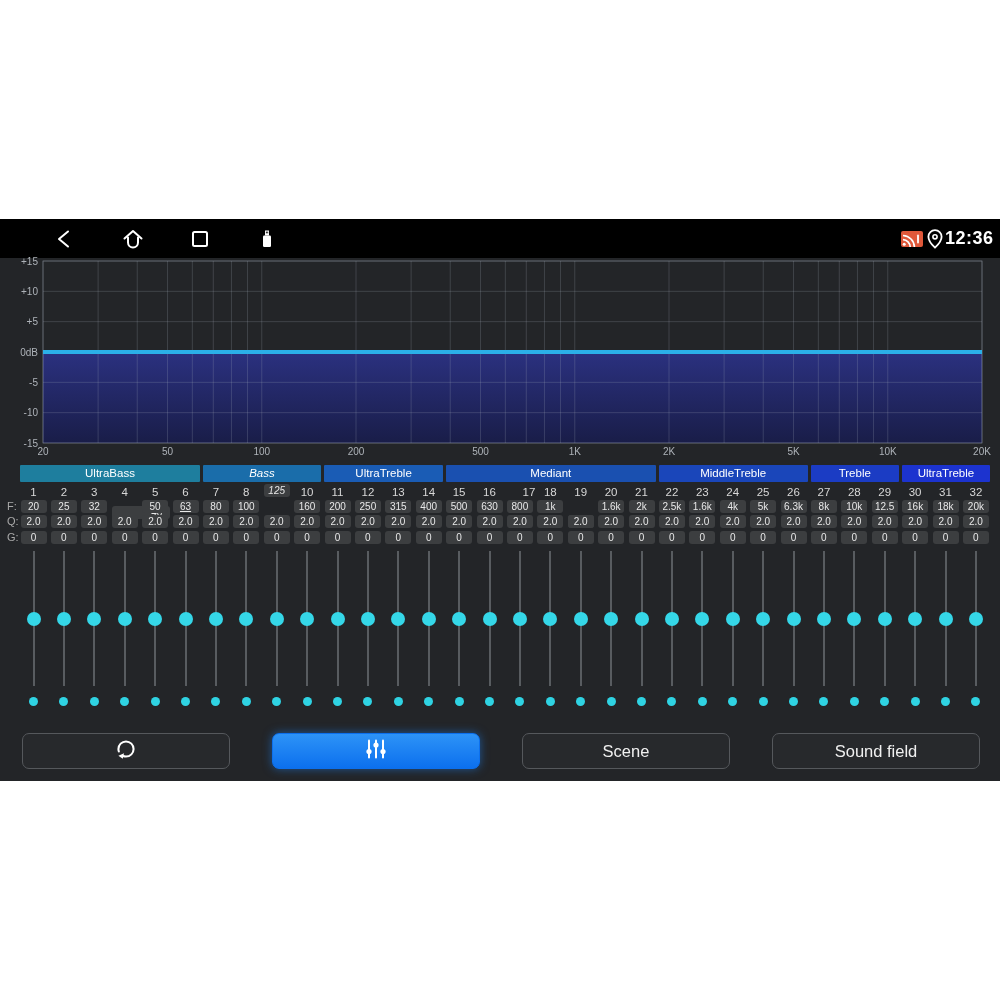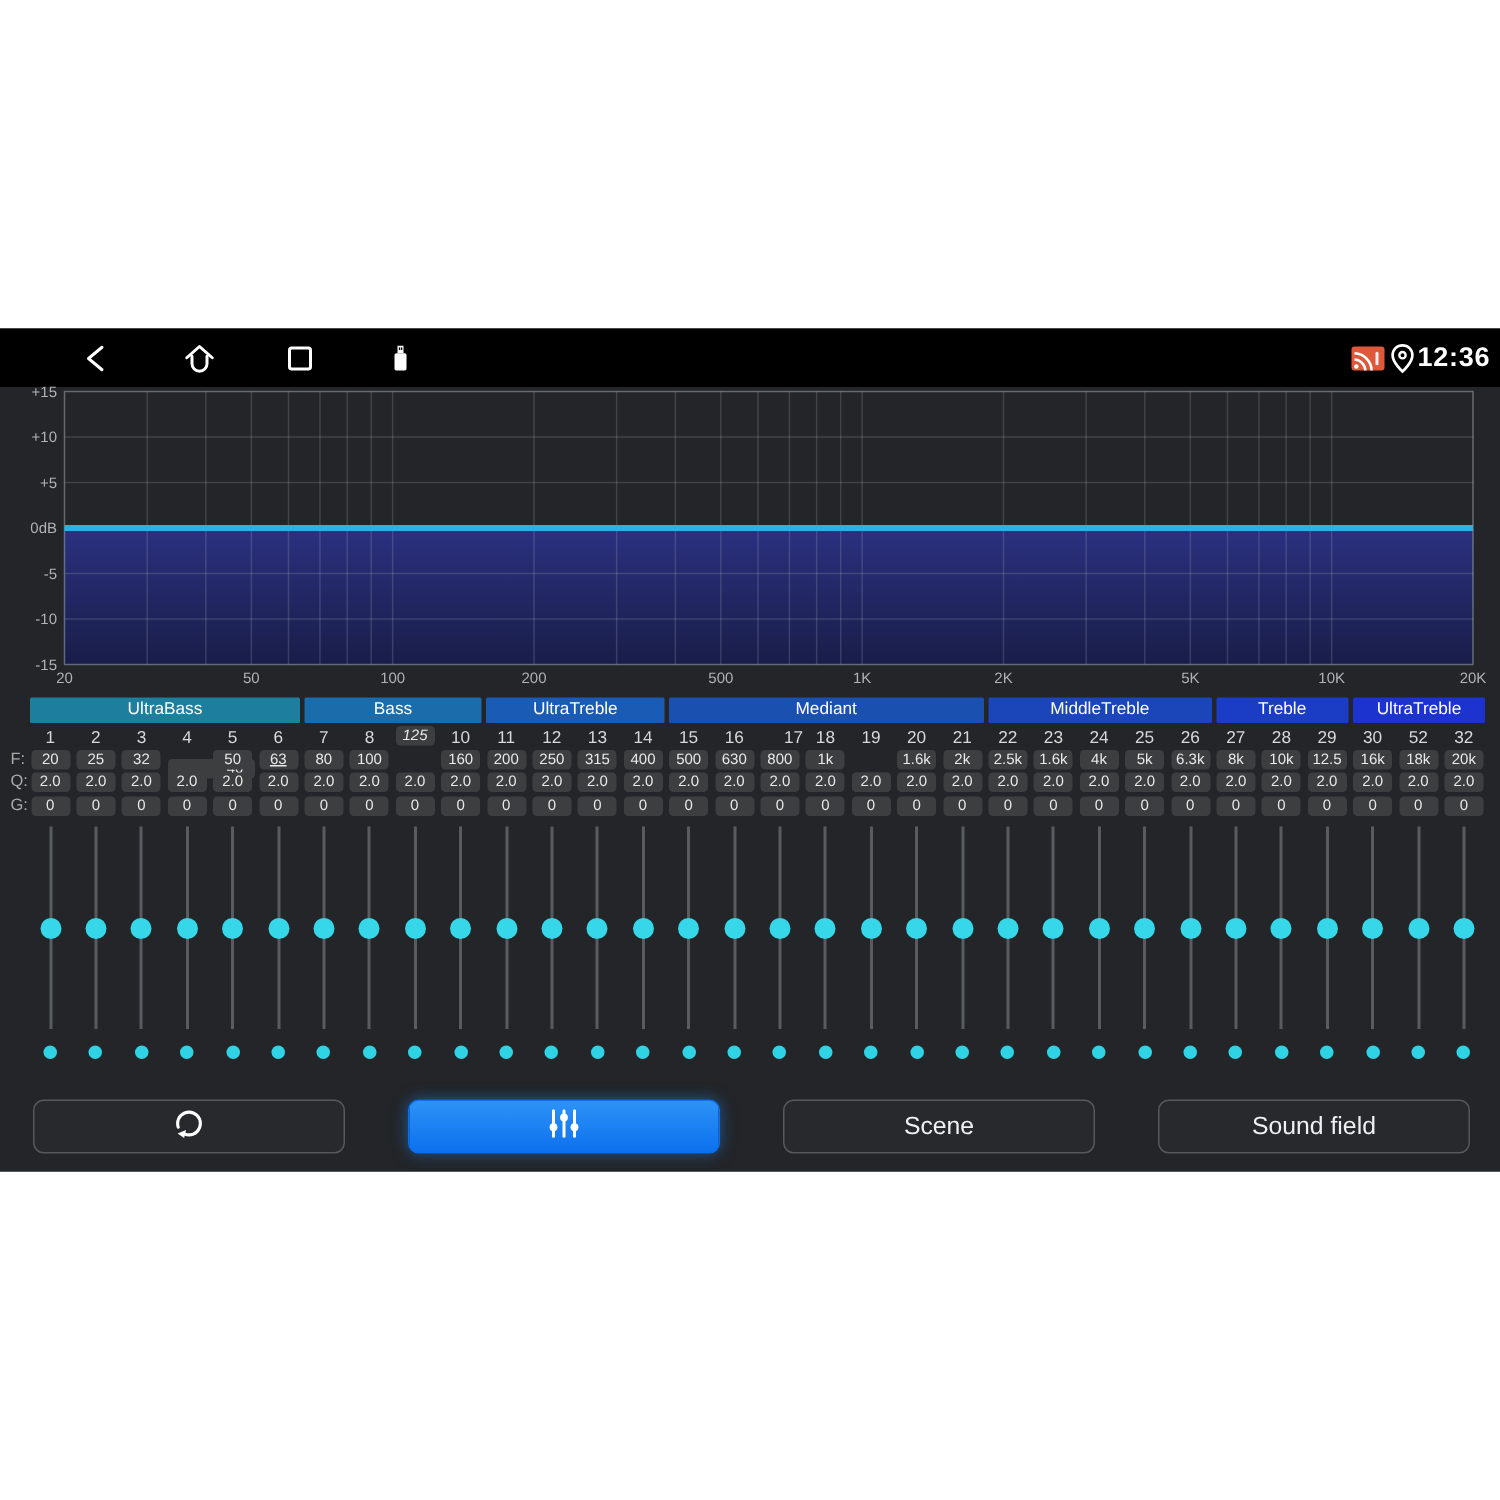--- a/index.html
+++ b/index.html
@@ -144,21 +144,21 @@
         <text x="480.5552227143478" y="197" text-anchor="middle" class="axis-label">500</text>
         <text x="574.7776113571739" y="197" text-anchor="middle" class="axis-label">1K</text>
         <text x="669" y="197" text-anchor="middle" class="axis-label">2K</text>
         <text x="793.5552227143478" y="197" text-anchor="middle" class="axis-label">5K</text>
         <text x="887.7776113571739" y="197" text-anchor="middle" class="axis-label">10K</text>
         <text x="982" y="197" text-anchor="middle" class="axis-label">20K</text>
       </svg>
 
     <div id="band-headers">
         <div class="band-header" style="left: 20.3px; width: 179.4px; background: rgb(30, 126, 158);">UltraBass</div>
-        <div class="band-header" style="left: 202.7px; width: 118.6px; background: rgb(26, 109, 170);">Bass</div>
+        <div class="band-header" style="left: 202.7px; width: 118.6px; background: rgb(26, 109, 170); font-style: italic;">Bass</div>
         <div class="band-header" style="left: 324.3px; width: 118.6px; background: rgb(26, 92, 181);">UltraTreble</div>
         <div class="band-header" style="left: 445.9px; width: 209.8px; background: rgb(26, 80, 176);">Mediant</div>
         <div class="band-header" style="left: 658.7px; width: 149px; background: rgb(26, 70, 186);">MiddleTreble</div>
         <div class="band-header" style="left: 810.7px; width: 88.2px; background: rgb(27, 60, 196);">Treble</div>
         <div class="band-header" style="left: 901.9px; width: 88.2px; background: rgb(28, 51, 207);">UltraTreble</div>
       </div>
 
     <div id="eq-table">
       <span class="row-label" style="top:242px;">F:</span>
       <span class="row-label" style="top:257px;">Q:</span>
@@ -276,21 +276,21 @@
         <div class="chip" style="left: 841.3px; top: 257px;">2.0</div>
         <div class="chip" style="left: 841.3px; top: 273px;">0</div>
         <div class="band-num" style="left: 869.7px;">29</div>
         <div class="chip" style="left: 871.7px; top: 242px;">12.5</div>
         <div class="chip" style="left: 871.7px; top: 257px;">2.0</div>
         <div class="chip" style="left: 871.7px; top: 273px;">0</div>
         <div class="band-num" style="left: 900.1px;">30</div>
         <div class="chip" style="left: 902.1px; top: 242px;">16k</div>
         <div class="chip" style="left: 902.1px; top: 257px;">2.0</div>
         <div class="chip" style="left: 902.1px; top: 273px;">0</div>
-        <div class="band-num" style="left: 930.5px;">52</div>
+        <div class="band-num" style="left: 930.5px;">31</div>
         <div class="chip" style="left: 932.5px; top: 242px;">18k</div>
         <div class="chip" style="left: 932.5px; top: 257px;">2.0</div>
         <div class="chip" style="left: 932.5px; top: 273px;">0</div>
         <div class="band-num" style="left: 960.9px;">32</div>
         <div class="chip" style="left: 962.9px; top: 242px;">20k</div>
         <div class="chip" style="left: 962.9px; top: 257px;">2.0</div>
         <div class="chip" style="left: 962.9px; top: 273px;">0</div>
       </div>
 
     <div id="sliders">

